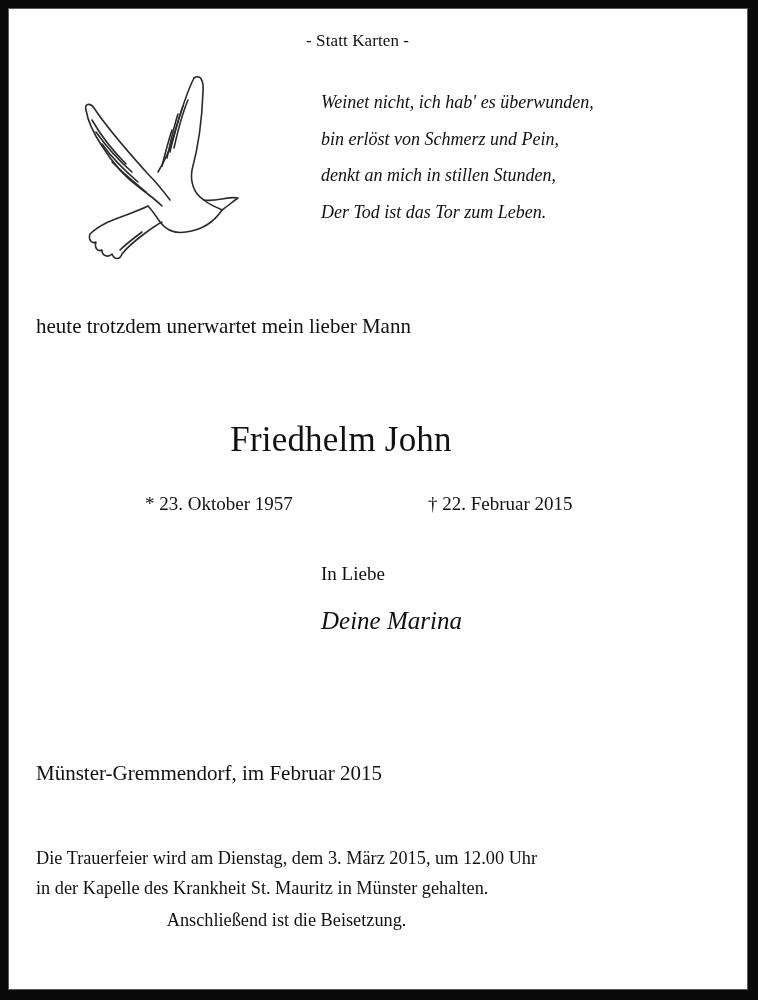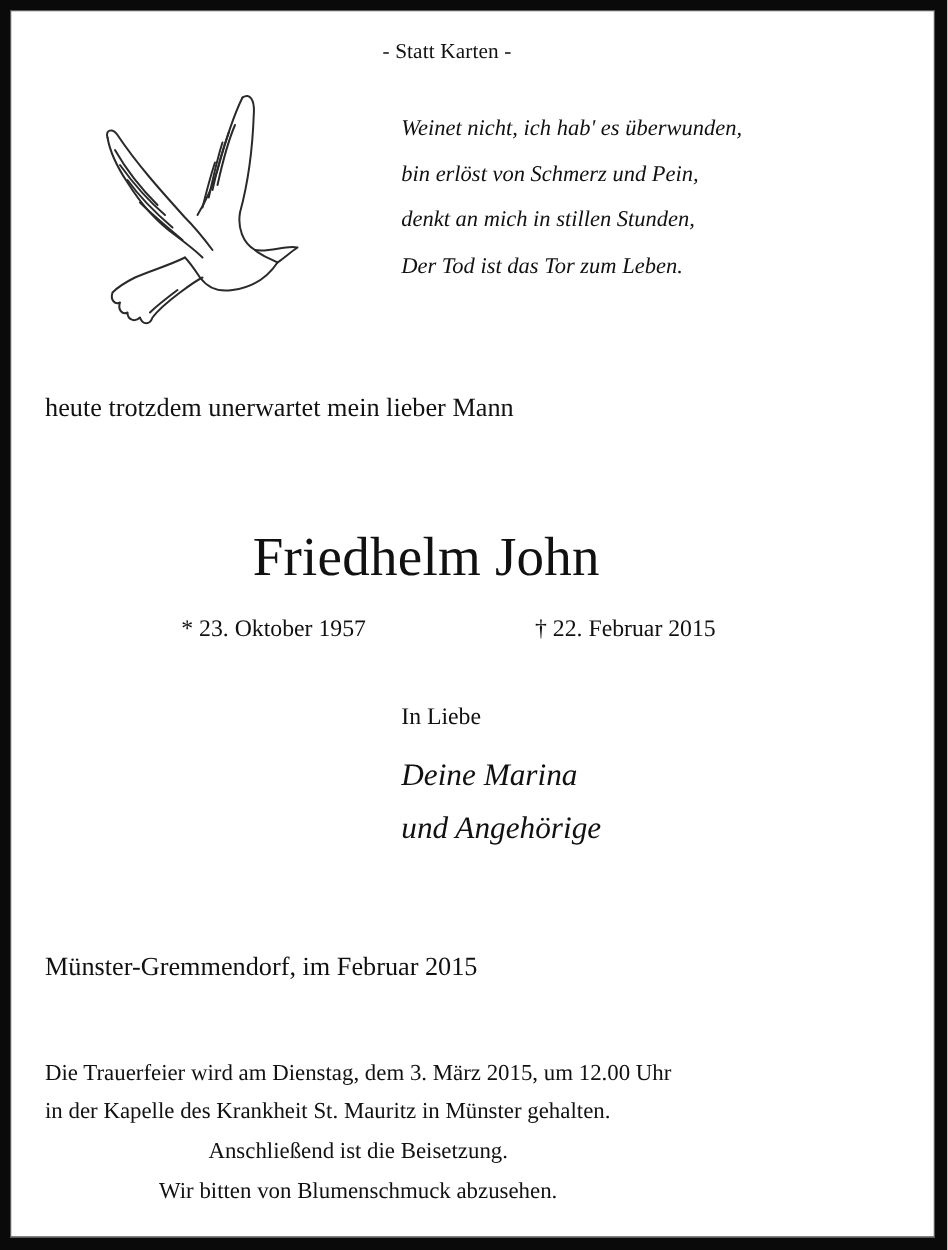--- a/index.html
+++ b/index.html
@@ -18,21 +18,21 @@
     .abs { position: absolute; white-space: nowrap; }
 
     .statt { left: 306px; top: 31px; font-size: 17px; letter-spacing: 0.1px; }
     .dove { position: absolute; left: 82px; top: 70px; width: 170px; height: 200px; }
     .poem { position: absolute; left: 321px; top: 84px; font-style: italic; font-size: 18px; line-height: 36.6px; }
     .poem div { white-space: nowrap; }
 
     .intro { position: absolute; left: 36px; top: 309px; font-size: 21px; line-height: 35px; }
     .intro div { white-space: nowrap; }
 
-    .name { left: 0; width: 682px; text-align: center; top: 420px; font-size: 44px; letter-spacing: 0.2px; }
+    .name { left: 0; width: 682px; text-align: center; top: 420px; font-size: 35px; letter-spacing: 0.2px; }
     .birth { left: 145px; top: 493px; font-size: 19px; }
     .death { left: 428px; top: 493px; font-size: 19px; }
 
     .inliebe { left: 321px; top: 563px; font-size: 19px; }
     .signers { position: absolute; left: 321px; top: 600px; font-size: 25px; line-height: 42px; font-style: italic; }
     .signers div { white-space: nowrap; }
 
     .place { left: 36px; top: 761px; font-size: 21px; }
 
     .funeral { position: absolute; left: 36px; top: 843px; font-size: 18.3px; line-height: 30px; }
@@ -80,23 +80,21 @@
   <div>heute trotzdem unerwartet mein lieber Mann</div>
 </div>
 
 <div class="abs serif name">Friedhelm John</div>
 <div class="abs serif birth">* 23. Oktober 1957</div>
 <div class="abs serif death">† 22. Februar 2015</div>
 
 <div class="abs serif inliebe">In Liebe</div>
 <div class="signers serif">
   <div>Deine Marina</div>
-  <div>und Angehörige</div>
 </div>
 
 <div class="abs serif place">Münster-Gremmendorf, im Februar 2015</div>
 
 <div class="funeral serif">
   <div>Die Trauerfeier wird am Dienstag, dem 3. März 2015, um 12.00 Uhr</div>
   <div>in der Kapelle des Krankheit St. Mauritz in Münster gehalten.</div>
   <div class="gap">Anschließend ist die Beisetzung.</div>
-  <div class="gap">Wir bitten von Blumenschmuck abzusehen.</div>
 </div>
 
 </body></html>

